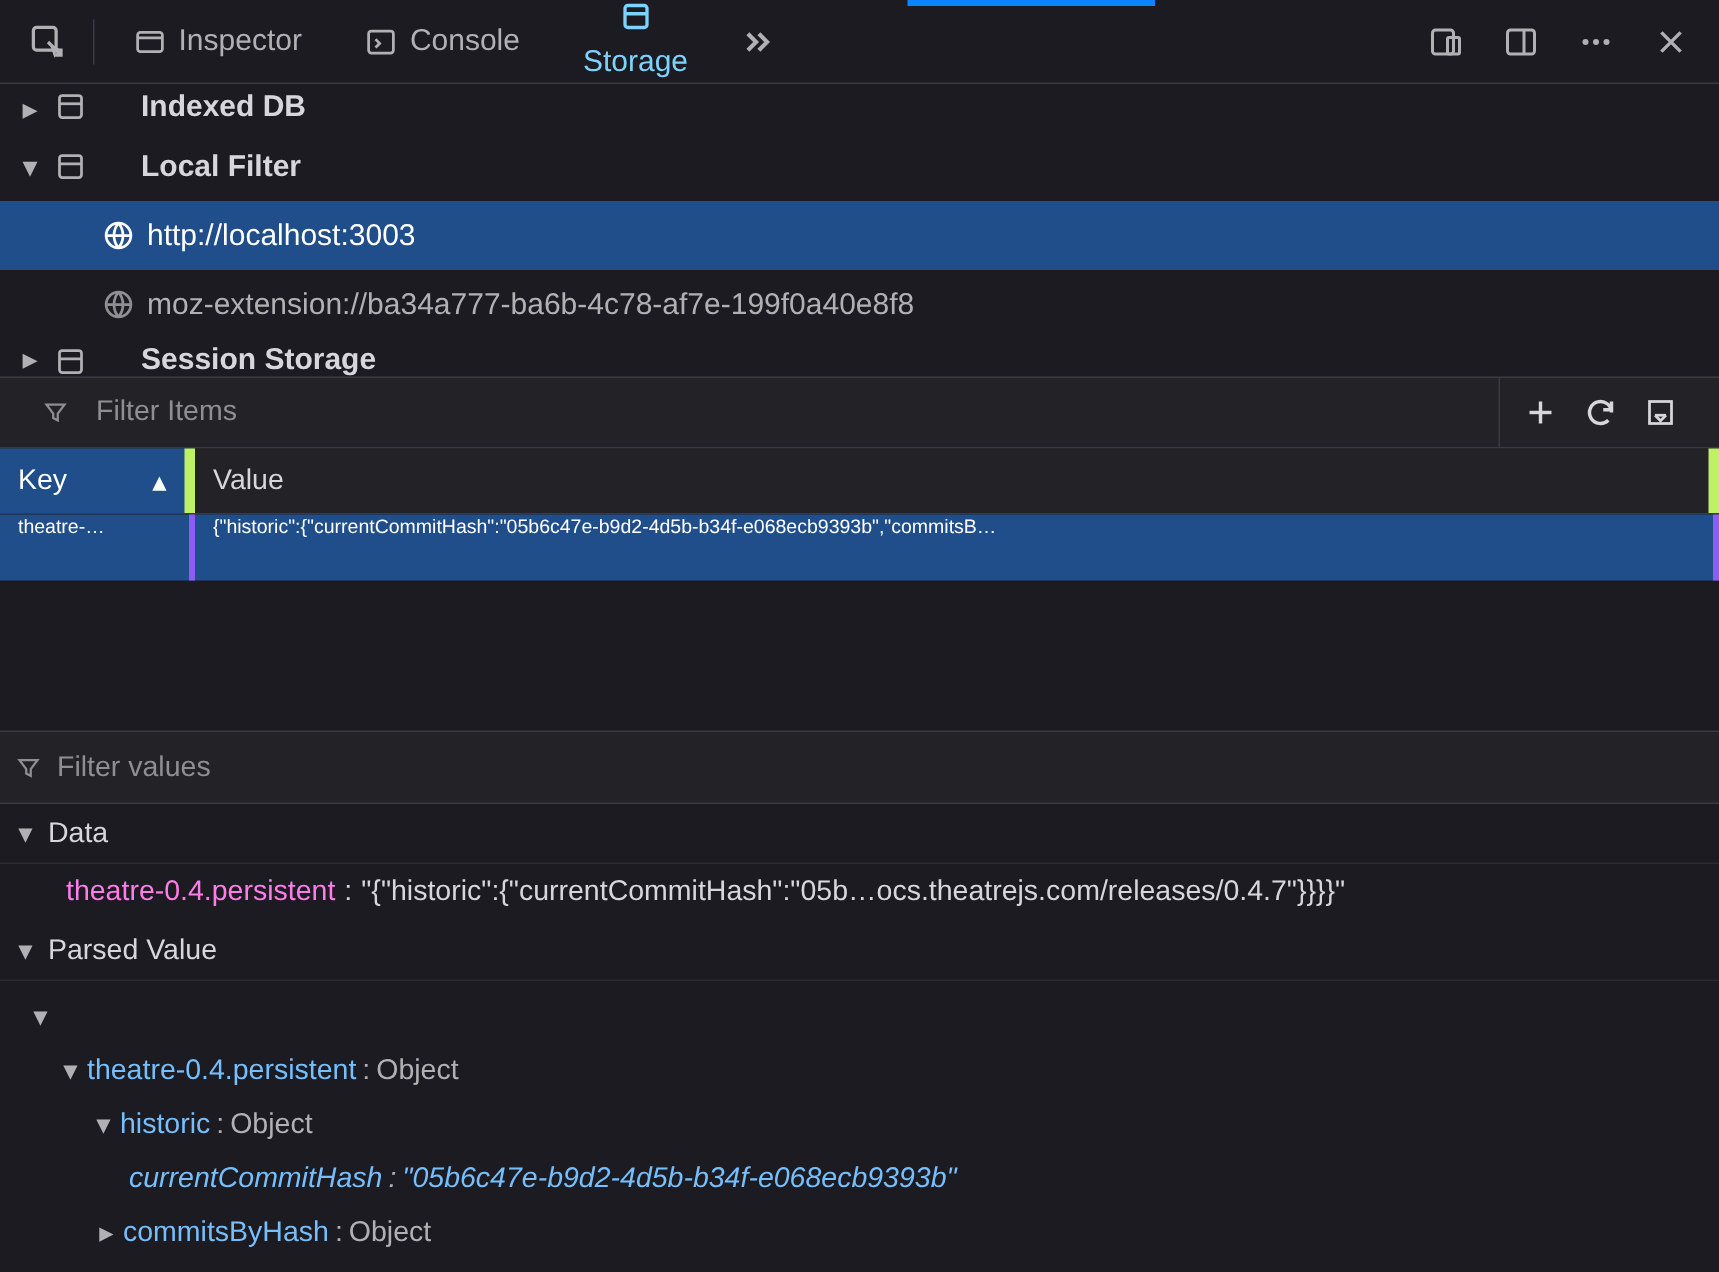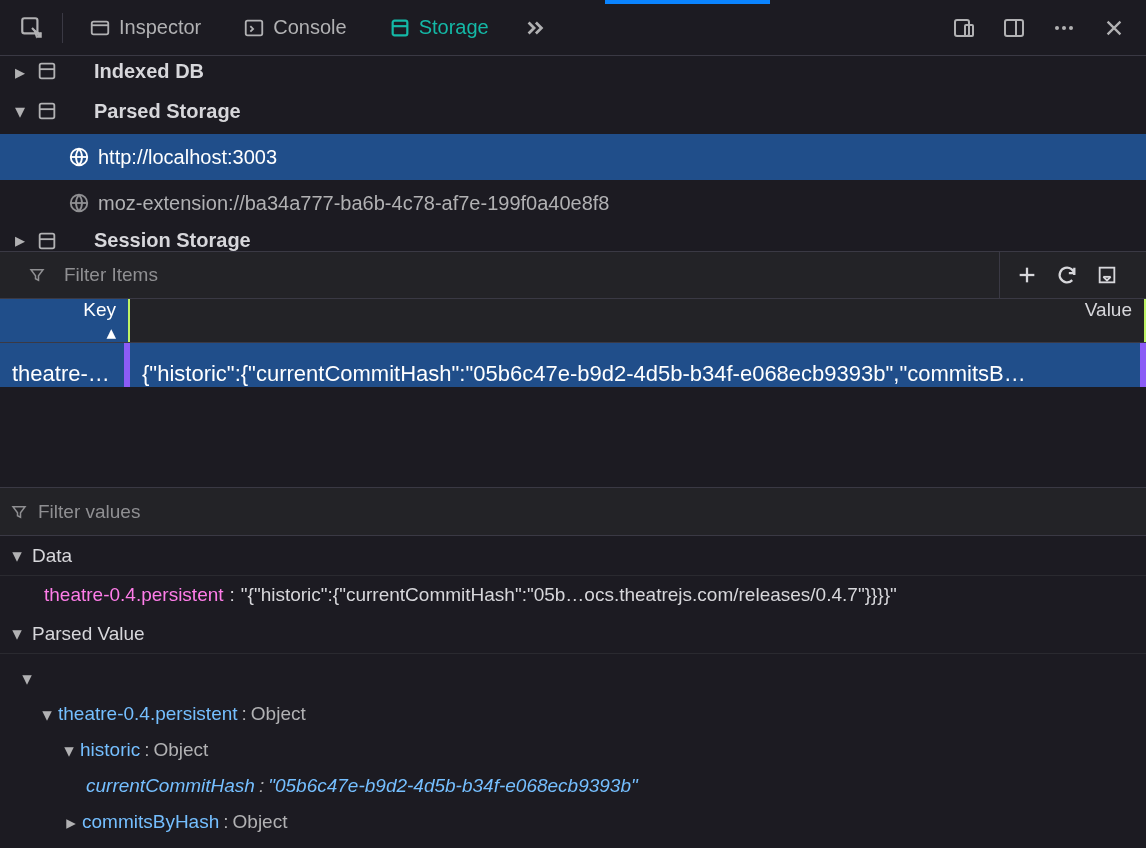--- a/index.html
+++ b/index.html
@@ -47,21 +47,22 @@
       display: flex;
       align-items: center;
       gap: 8px;
       padding: 0 20px;
       height: 56px;
       color: #b1b1b3;
       cursor: pointer;
       font-size: 20px;
     }
     .tab-item.active {
-      color: #14b8a6;
+      color: #7dd3fc;
+      flex-direction: column;
     }
     .spacer { flex: 1; }
     
     .tree-panel {
       background: #1c1b22;
       height: 195px;
       overflow: hidden;
       padding-top: 4px;
     }
     .tree-row {
@@ -146,26 +147,25 @@
     }
     
     .table-header {
       display: flex;
       height: 44px;
       background: #232327;
       border-bottom: 1px solid #3a3944;
     }
     .th {
       display: flex;
-      align-items: flex-end;
+      align-items: center;
       padding: 0 12px;
       font-size: 19px;
       color: #d7d7db;
-      border-right: 2px solid #bef264;
-      flex-direction: column;
+      border-right: 7px solid #bef264;
     }
     .th-key {
       width: 130px;
       background: #204e8a;
       color: #ffffff;
       justify-content: space-between;
     }
     .th-value { flex: 1; }
     
     .table-body {
@@ -173,24 +173,24 @@
       background: #1c1b22;
     }
     .tr {
       display: flex;
       height: 44px;
       background: #204e8a;
       color: #ffffff;
     }
     .td {
       display: flex;
-      align-items: flex-end;
+      align-items: flex-start;
       padding: 0 12px;
-      font-size: 22px;
-      border-right: 6px solid #8b5cf6;
+      font-size: 13px;
+      border-right: 4px solid #8b5cf6;
       white-space: nowrap;
       overflow: hidden;
       text-overflow: ellipsis;
     }
     .td-key { width: 130px; }
     .td-value { flex: 1; overflow: hidden; }
     .td-value span {
       overflow: hidden;
       text-overflow: ellipsis;
       white-space: nowrap;
@@ -333,21 +333,21 @@
         <line x1="4" y1="10" x2="20" y2="10"></line>
       </svg>
     <span class="label">Indexed DB</span>
   </div>
   <div class="tree-row">
     <span class="twisty">▾</span>
     <svg width="22" height="22" viewBox="0 0 24 24" fill="none" stroke="#b1b1b3" stroke-width="2">
         <rect x="4" y="4" width="16" height="16" rx="2"></rect>
         <line x1="4" y1="10" x2="20" y2="10"></line>
       </svg>
-    <span class="label">Parsed Storage</span>
+    <span class="label">Local Filter</span>
   </div>
   <div class="tree-row selected">
     <span class="indent-2"></span>
     <svg width="22" height="22" viewBox="0 0 24 24" fill="none" stroke="#ffffff" stroke-width="2">
         <circle cx="12" cy="12" r="9"></circle>
         <line x1="3" y1="12" x2="21" y2="12"></line>
         <path d="M12 3a14 14 0 010 18M12 3a14 14 0 000 18"></path>
       </svg>
     <span class="url">http://localhost:3003</span>
   </div>

